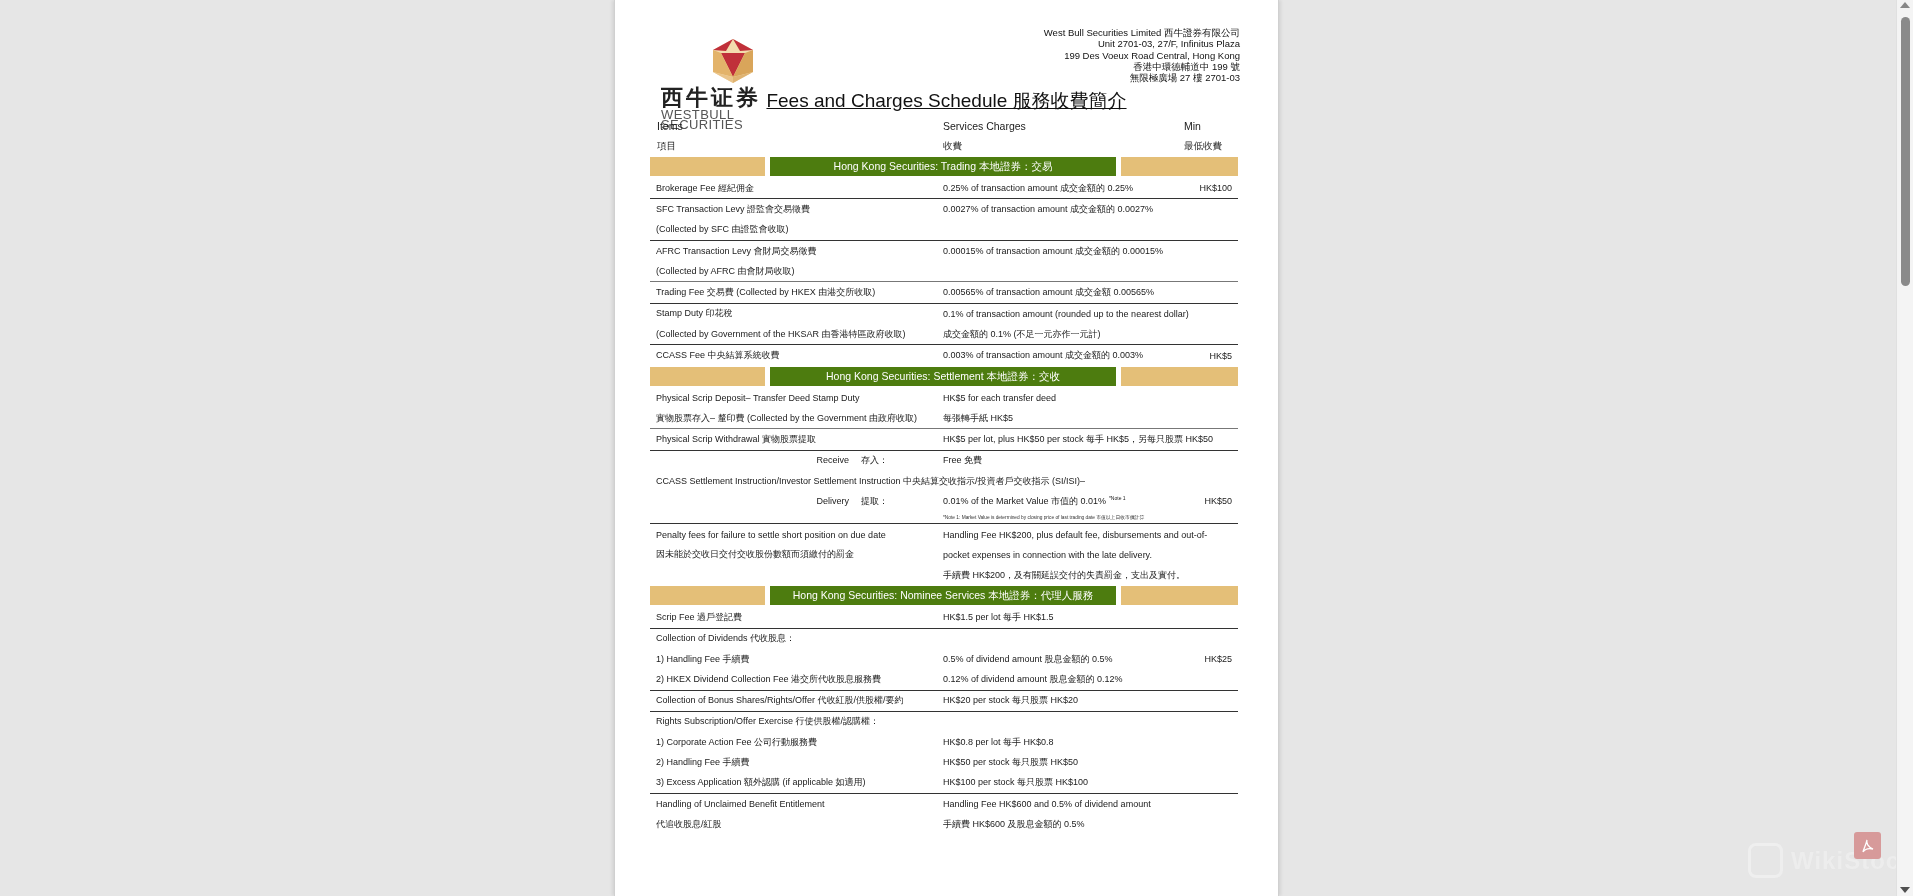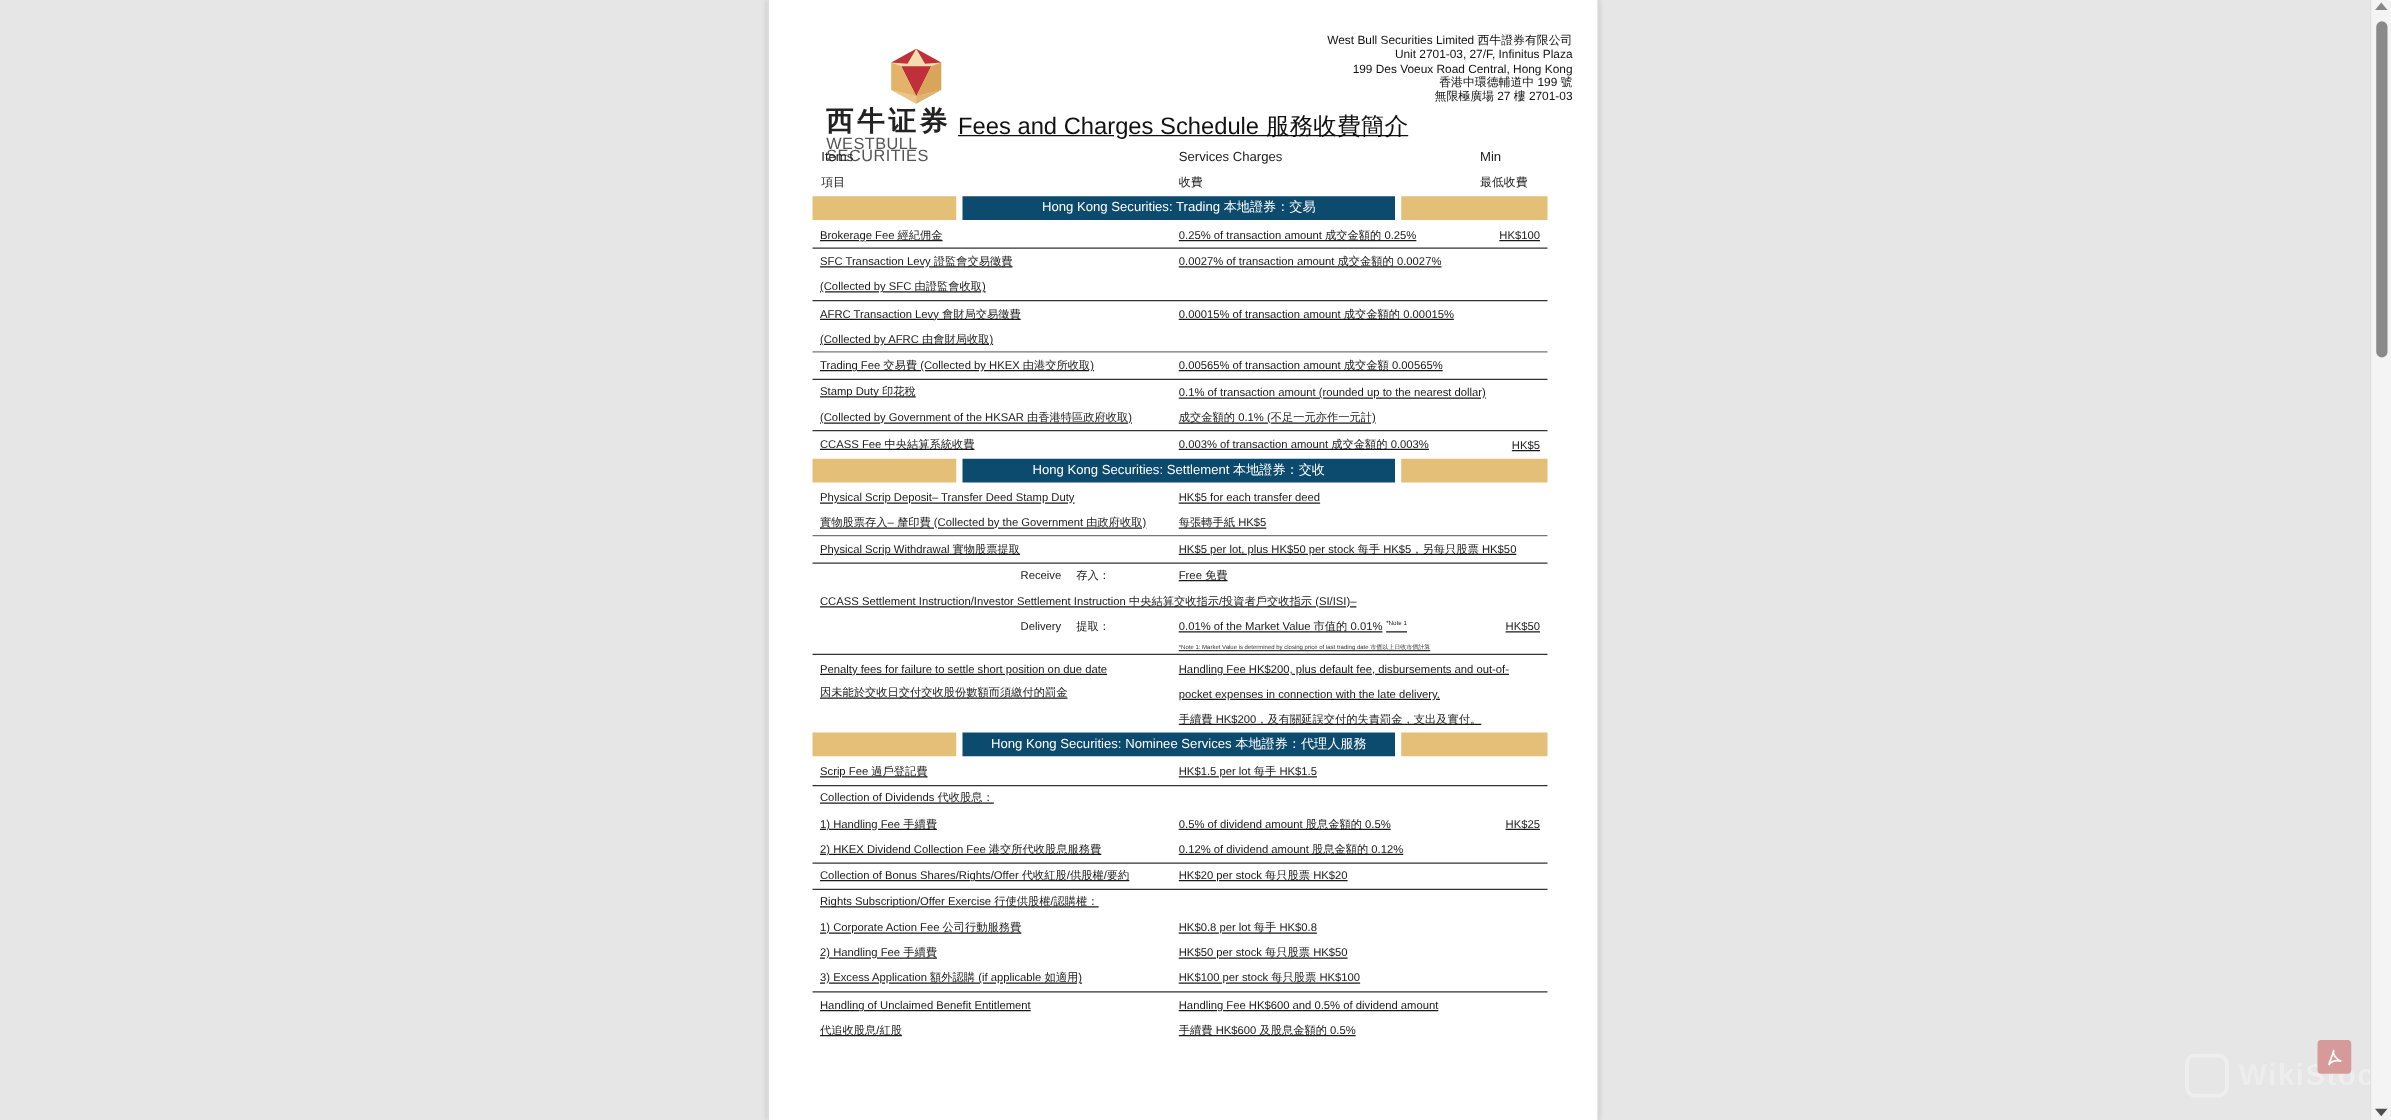--- a/index.html
+++ b/index.html
@@ -13,43 +13,43 @@
     border-left: 1px solid #d0d0d0; border-right: 1px solid #d0d0d0;
   }
 
   
   .logo { position: absolute; left: 38px; top: 36px; width: 160px; height: 48px; display: flex; align-items: center; flex-direction: column; }
   .logo svg { width: 50px; height: 48px; flex: 0 0 50px; }
   .logo-text { margin-left: 8px; display: flex; flex-direction: column; }
   .logo-cn { font-family: "DejaVu Sans", sans-serif; font-size: 22px; font-weight: bold; letter-spacing: 3px; color: #222; line-height: 24px; }
   .logo-en { font-size: 13px; color: #555; letter-spacing: 0.4px; line-height: 10px; }
 
-  .company { position: absolute; right: 20px; top: 27px; text-align: right; font-size: 9.5px; line-height: 11.3px; color: #111; }
+  .company { position: absolute; right: 38px; top: 27px; text-align: right; font-size: 9.5px; line-height: 11.3px; color: #111; }
 
   .title { position: absolute; left: 0; width: 100%; top: 88px; text-align: center; font-size: 19px; color: #111; text-decoration: underline; }
 
   
   .table { position: absolute; left: 35px; top: 116px; width: 588px; }
   .hdr-row { display: flex; font-size: 10.5px; height: 20px; align-items: center; }
   .hdr-row.cn { font-size: 9.5px; height: 20px; }
   .c1 { width: 293px; padding-left: 7px; }
   .c2 { width: 235px; padding-left: 0; }
   .c3 { width: 60px; text-align: right; padding-right: 6px; }
   .hdr-row .c3 { text-align: left; padding-left: 6px; padding-right: 0; }
 
   .band { display: flex; height: 19px; margin: 1px 0 2px 0; }
   .band .gold { background: #e4bf78; }
   .band .gold.l { width: 115px; }
-  .band .red { background: #0c4a6e; color: #fff; margin: 0 5px; width: 346px; text-align: center; font-size: 10.5px; line-height: 19px; }
+  .band .red { background: #4d7c0f; color: #fff; margin: 0 5px; width: 346px; text-align: center; font-size: 10.5px; line-height: 19px; }
   .band .gold.r { width: 117px; }
 
   .row { border-bottom: 1.3px solid #333; }
   .row.thin { border-bottom: 1px solid #777; }
   .row.none { border-bottom: none; }
-  .line { display: flex; font-size: 9px; height: 20.3px; align-items: center; white-space: nowrap; text-decoration: underline; }
+  .line { display: flex; font-size: 9px; height: 20.3px; align-items: center; white-space: nowrap; }
   .line .c1 { padding-left: 6px; }
   .line .c3 { padding-right: 6px; }
   .line.sub .c1 { text-align: right; padding-right: 32px; }
   .sub-label { display: inline-block; }
   .sub-label .cn { display: inline-block; width: 50px; text-align: left; margin-left: 12px; }
   .sup { font-size: 5px; vertical-align: super; margin-left: 3px; }
   .note { font-size: 4.8px; color: #333; height: 12px; }
   .line.span .c1 { width: 588px; }
 
   

